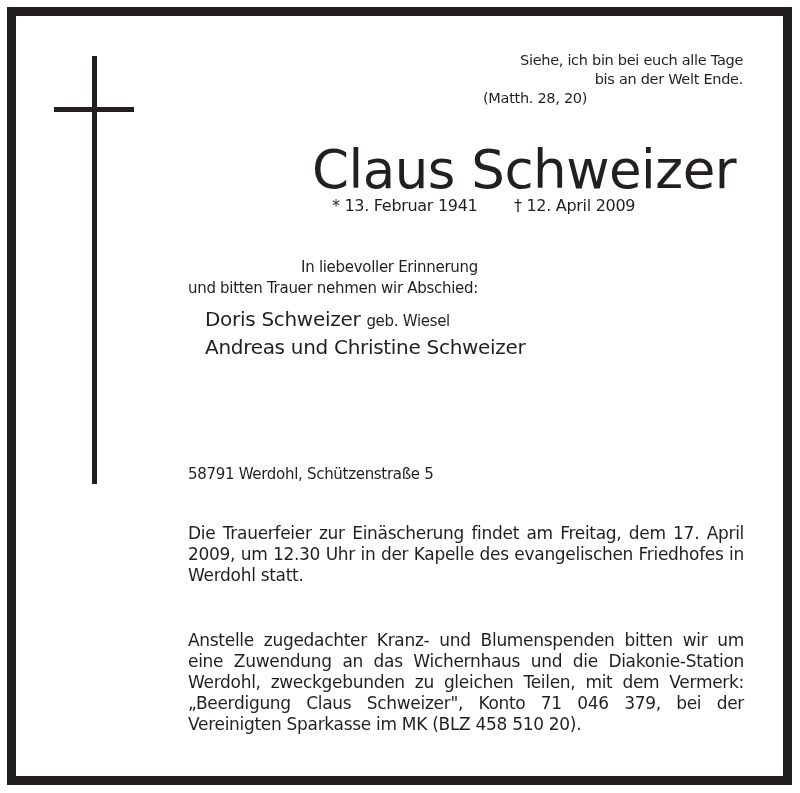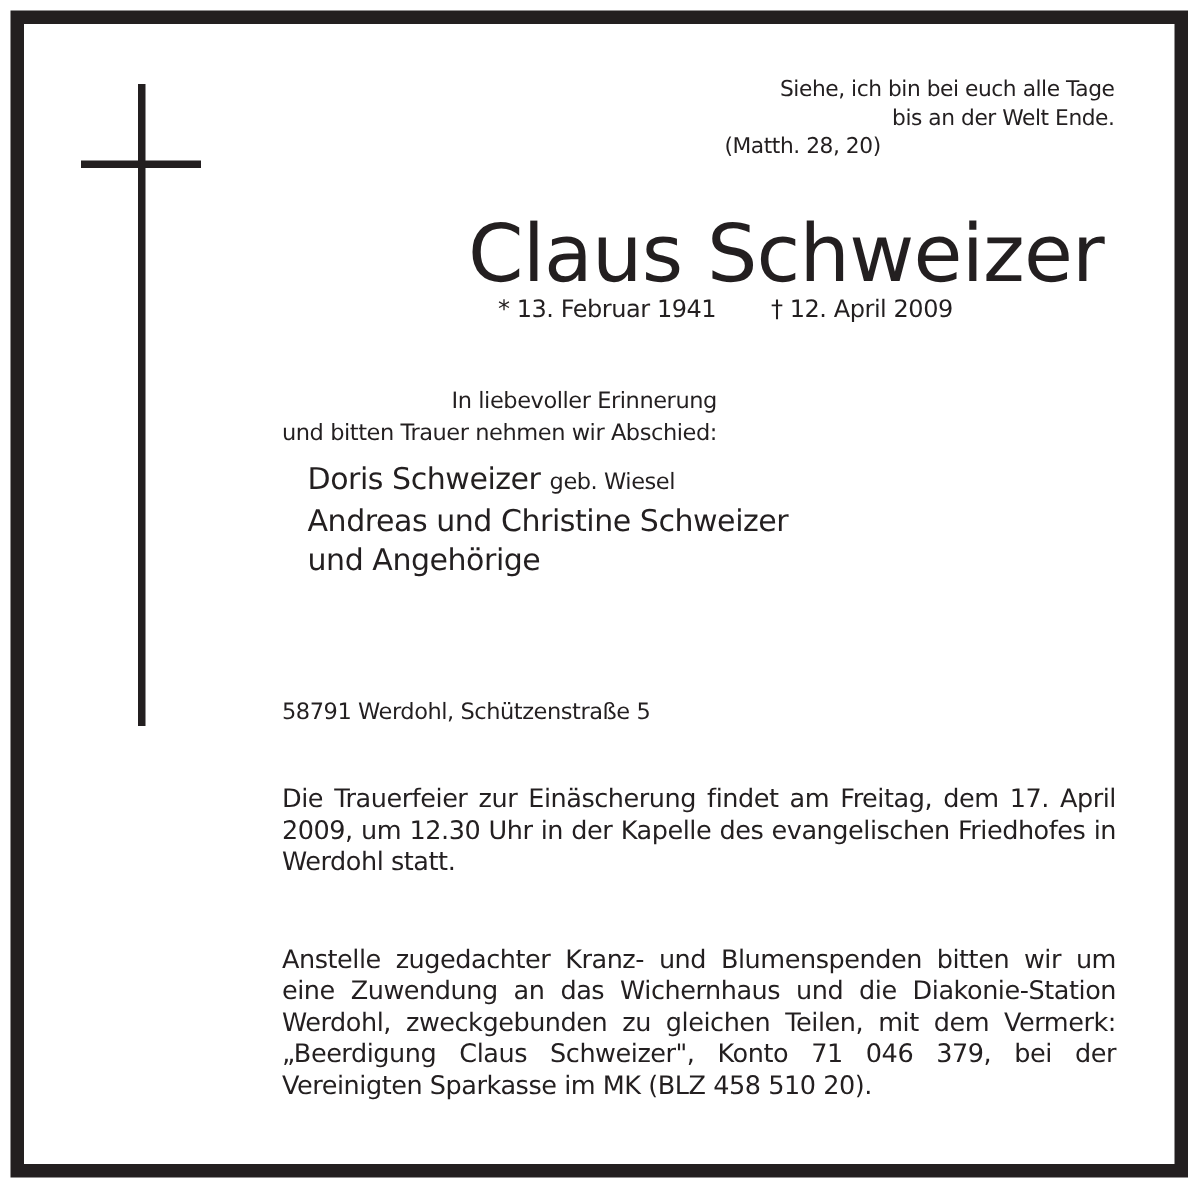--- a/index.html
+++ b/index.html
@@ -47,19 +47,18 @@
   <div>In liebevoller Erinnerung</div>
   <div>und bitten Trauer nehmen wir Abschied:</div>
 </div>
 
 <div class="family">
   <div>
     <span>Doris Schweizer</span>
     <span class="geb">geb. Wiesel</span>
   </div>
   <div>Andreas und Christine Schweizer</div>
-  <div>und Angehörige</div>
 </div>
 
 <div class="address">58791 Werdohl, Schützenstraße 5</div>
 
 <div class="para p1">Die Trauerfeier zur Einäscherung findet am Freitag, dem 17. April 2009, um 12.30 Uhr in der Kapelle des evangelischen Friedhofes in Werdohl statt.</div>
 <div class="para p2">Anstelle zugedachter Kranz- und Blumenspenden bitten wir um eine Zuwendung an das Wichernhaus und die Diakonie-Station Werdohl, zweckgebunden zu gleichen Teilen, mit dem Vermerk: „Beerdigung Claus Schweizer", Konto 71 046 379, bei der Vereinigten Sparkasse im MK (BLZ 458 510 20).</div>
 
 </body></html>

